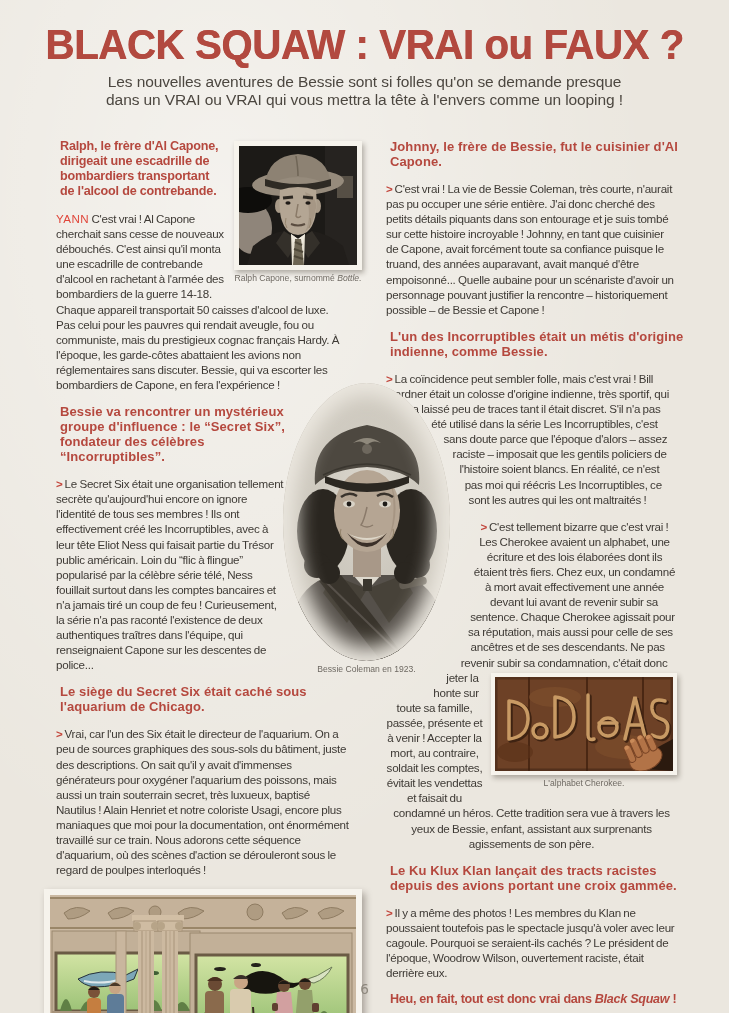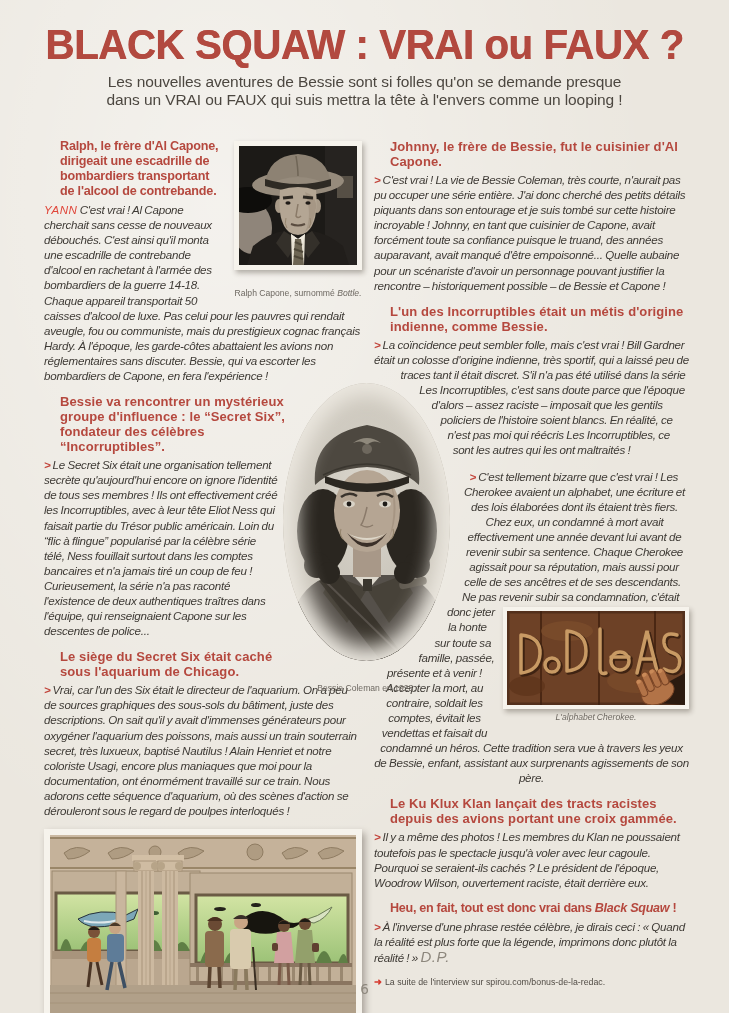--- a/index.html
+++ b/index.html
@@ -30,54 +30,54 @@
   .col-right{left:374px; width:315px;}
   .sec{margin:0 0 11px 0;}
   .h{
     color:#b5483e; font-weight:700; font-size:13px; line-height:15px;
     letter-spacing:.1px; margin:0 0 3px 16px;
   }
   .h.narrow{font-size:12.6px; letter-spacing:-0.2px;}
   .h.oneline{font-size:12.6px; letter-spacing:-0.3px; white-space:nowrap;}
   .body{
     font-size:11.6px; line-height:15.1px; letter-spacing:-0.25px;
-    word-spacing:-0.5px; margin:0; text-align:left;font-style:italic;
+    word-spacing:-0.5px; margin:12px; text-align:left;
   }
   .chev{color:#c2443a; font-weight:700; margin-right:2px;}
   .author-label{color:#e0463a; letter-spacing:.4px;}
   .center{text-align:center;}
   .initials{color:#8d877d; font-size:15px; letter-spacing:.6px;}
   .caption{
     font-size:8.6px; color:#6e6962; letter-spacing:0; line-height:11px;
     text-align:center;
   }
   .caption i{font-style:italic;}
   
   .photo-frame{background:#f6f3ec; box-shadow:2px 3px 5px rgba(40,30,20,.32);}
   .fig-capone{float:right; width:128px; margin:2px 0 5px 8px; text-align:center;}
   .fig-capone .photo-frame{padding:5px; display:block;}
   .fig-capone svg{display:block;}
-  .fig-capone .caption{margin-top:18px;}
+  .fig-capone .caption{margin-top:3px;}
   .fig-cherokee{float:right; width:186px; margin:3px 0 2px 8px;}
   .fig-cherokee .photo-frame{padding:4px; display:block;}
   .fig-cherokee svg{display:block;}
   .fig-cherokee .caption{margin-top:3px;}
   .fig-aquarium{margin-top:8px; width:306px; padding:6px;
     background:#f6f3ec; box-shadow:3px 4px 7px rgba(40,30,20,.35);}
   .fig-aquarium svg{display:block;}
   
   .bessie-wrap{position:absolute; left:283px; top:383px; width:167px; height:278px;}
   .bessie-oval{
     width:100%; height:100%; border-radius:50%; overflow:hidden; position:relative;
   }
   .bessie-oval::after{
     content:""; position:absolute; inset:0; border-radius:50%;
     box-shadow:inset 0 0 20px 13px #ebe7df;
   }
-  .bessie-caption{position:absolute; left:283px; top:683px; width:167px;}
+  .bessie-caption{position:absolute; left:283px; top:664px; width:167px;}
   
   .oval-spacer-left{
     float:right; width:88px; height:288px;
     shape-outside:ellipse(93px 150px at 95px 150px);
   }
   .oval-spacer-right{
     float:left; width:86px; height:326px;
     shape-outside:ellipse(94px 150px at -6px 186px);
   }
   
@@ -89,21 +89,21 @@
   }
 </style>
 </head>
 <body>
 
 <div class="page">
 
   <h1 class="title">BLACK SQUAW : VRAI ou FAUX ?</h1>
   <div class="subtitle">
     <div>Les nouvelles aventures de Bessie sont si folles qu'on se demande presque</div>
-    <div>dans un VRAI ou FAUX qui suis mettra la tête à l'envers comme un looping !</div>
+    <div>dans un VRAI ou VRAI qui vous mettra la tête à l'envers comme un looping !</div>
   </div>
 
   <div class="col col-left">
 
     <div class="sec">
       <div class="fig-capone">
         <span class="photo-frame">
 
           <svg width="118" height="119" viewBox="0 0 118 119">
             <rect width="118" height="119" fill="#1c1a17"></rect>

